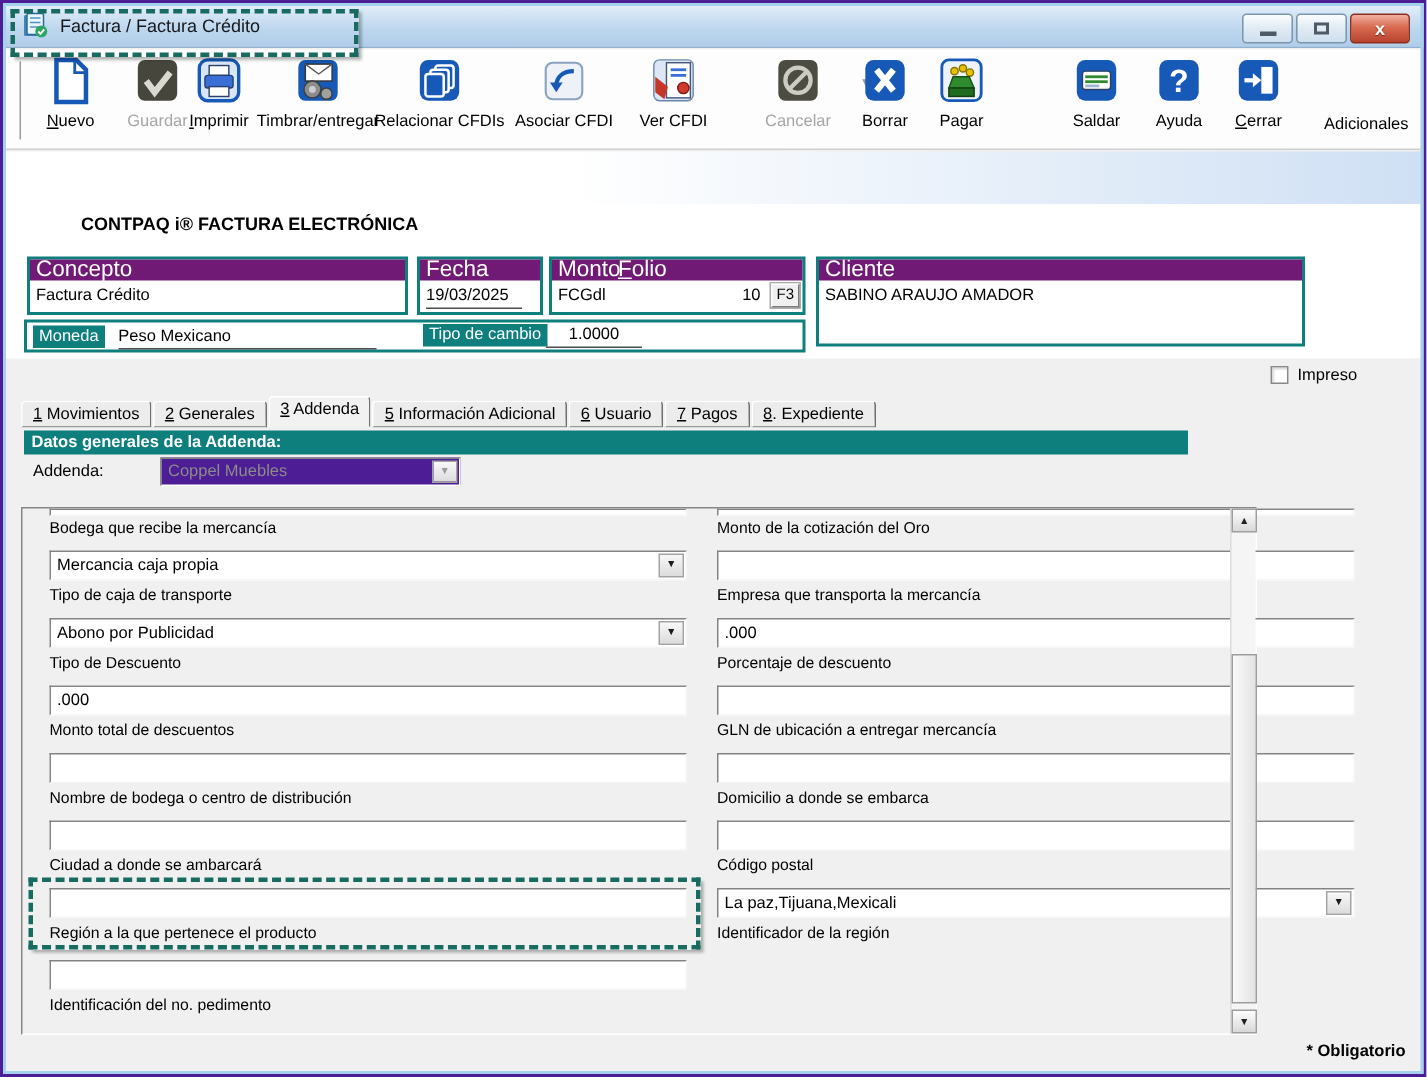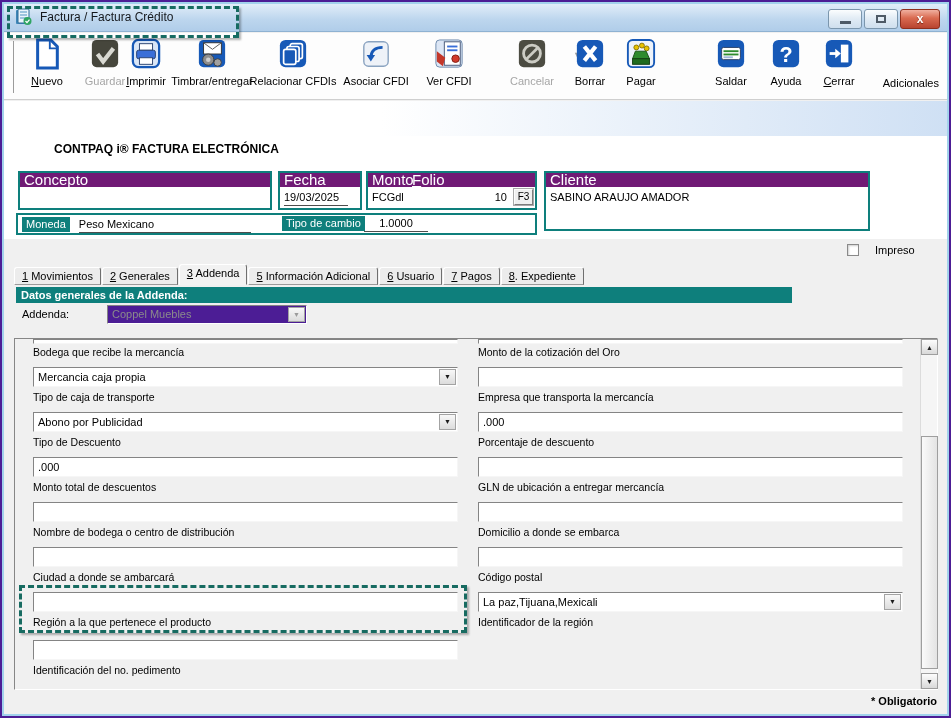--- a/index.html
+++ b/index.html
@@ -44,38 +44,38 @@
   .app-header { position:absolute; left:16px; top:6px; font-size:12px; font-weight:bold; color:#000;margin-left:34px; }
 
   
   .tealbox { position:absolute; border:2px solid #0e7f7c; background:#fff; }
   .tealbox .hd { background:#701a75; color:#fff; height:14px; line-height:14px; padding:0 4px; font-size:15px; position:relative; }
   .tealbox .bd { position:relative; height:21px; line-height:21px; padding:0 4px; font-size:11px; }
   .uline { display:inline-block; border-bottom:1px solid #4d4d4d; line-height:15px; }
   .chip { display:inline-block; background:#0e7f7c; color:#fff; height:15px; line-height:15px; padding:0 4px; font-size:11px; }
   .mini-btn { position:absolute; width:19px; height:16px; font-size:10px; text-align:center; line-height:14px;
     background:#f0f0f0; border:1px solid; border-color:#fdfdfd #7c7c7c #7c7c7c #fdfdfd; box-shadow:0 0 0 1px #aaa; }
-  .checkrow { position:absolute; left:845px; top:242px; display:flex; gap:16px; }
+  .checkrow { position:absolute; left:845px; top:242px; display:flex; gap:6px; }
   .checkbox { width:12px; height:12px; background:#fff; border:1px solid #8a8a8a; box-shadow:inset 1px 1px 2px #cfcfcf; }
 
   
   .tabstrip { position:absolute; left:12px; top:263px; height:20px; display:flex; align-items:flex-end; }
   .tab { height:18px; line-height:17px; padding:0 7px; margin-right:1px; background:#ececec;
     border:1px solid; border-color:#ffffff #6f6f6f #9a9a9a #ffffff; border-radius:3px 3px 0 0; font-size:11px; white-space:nowrap; }
   .tab.active { height:21px; background:#f2f2f2; border-bottom:1px solid #f2f2f2; position:relative; z-index:2; }
 
   .section-bar { position:absolute; left:14px; top:285px; width:776px; height:16px; background:#0e7f7c;
     color:#fff; font-weight:bold; font-size:11px; line-height:16px; padding-left:5px; }
   .addenda-label { position:absolute; left:20px; top:306px; font-size:11px; }
   .addenda-combo { position:absolute; left:105px; top:303px; width:200px; height:19px; background:#4c1d95;
     border:1px solid; border-color:#848484 #ffffff #ffffff #848484; color:#8b8b8b; line-height:17px; padding-left:4px; }
   .addenda-combo .combo-btn { color:#9b9b9b; }
 
   
-  .scrollarea { position:absolute; left:12px; top:336px; width:924px; height:352px; background:#f0f0f0;
+  .scrollarea { position:absolute; left:12px; top:336px; width:824px; height:352px; background:#f0f0f0;
     border:1px solid; border-color:#868686 #ffffff #ffffff #868686; }
   .field { position:absolute; height:20px; background:#fff; border:1px solid; border-color:#848484 #f6f6f6 #f6f6f6 #848484;
     line-height:18px; padding:0 4px; font-size:11px; }
   .field.num { }
   .field.partial { height:5px; overflow:hidden; }
   .flabel { position:absolute; font-size:10.5px; color:#000; white-space:nowrap; }
   .combo-btn { position:absolute; top:1px; bottom:1px; right:1px; width:17px;
     background:linear-gradient(#f8f8f8,#dcdcdc); border:1px solid #a3a3a3;
     display:flex; align-items:center; justify-content:center; font-size:7px; color:#1a1a1a; }
   .hl-field { position:absolute; left:4px; top:246px; width:448px; height:48px;
@@ -284,20 +284,21 @@
     <div class="tb-adicionales">Adicionales</div>
   </div>
 
   <div class="band"></div>
 
   <div class="whitearea">
     <div class="app-header">CONTPAQ i® FACTURA ELECTRÓNICA</div>
 
     <div class="tealbox" style="left:14px;top:35px;width:254px;height:39px">
       <div class="hd">Concepto</div>
+      <div class="bd">Factura Crédito</div>
     </div>
 
     <div class="tealbox" style="left:274px;top:35px;width:84px;height:39px">
       <div class="hd">Fecha</div>
       <div class="bd"><span class="uline" style="min-width:64px">19/03/2025</span></div>
     </div>
 
     <div class="tealbox" style="left:362px;top:35px;width:171px;height:39px">
       <div class="hd"><span>Monto</span><span style="position:absolute;left:44px;top:0"><u>F</u><span>olio</span></span></div>
       <div class="bd">

